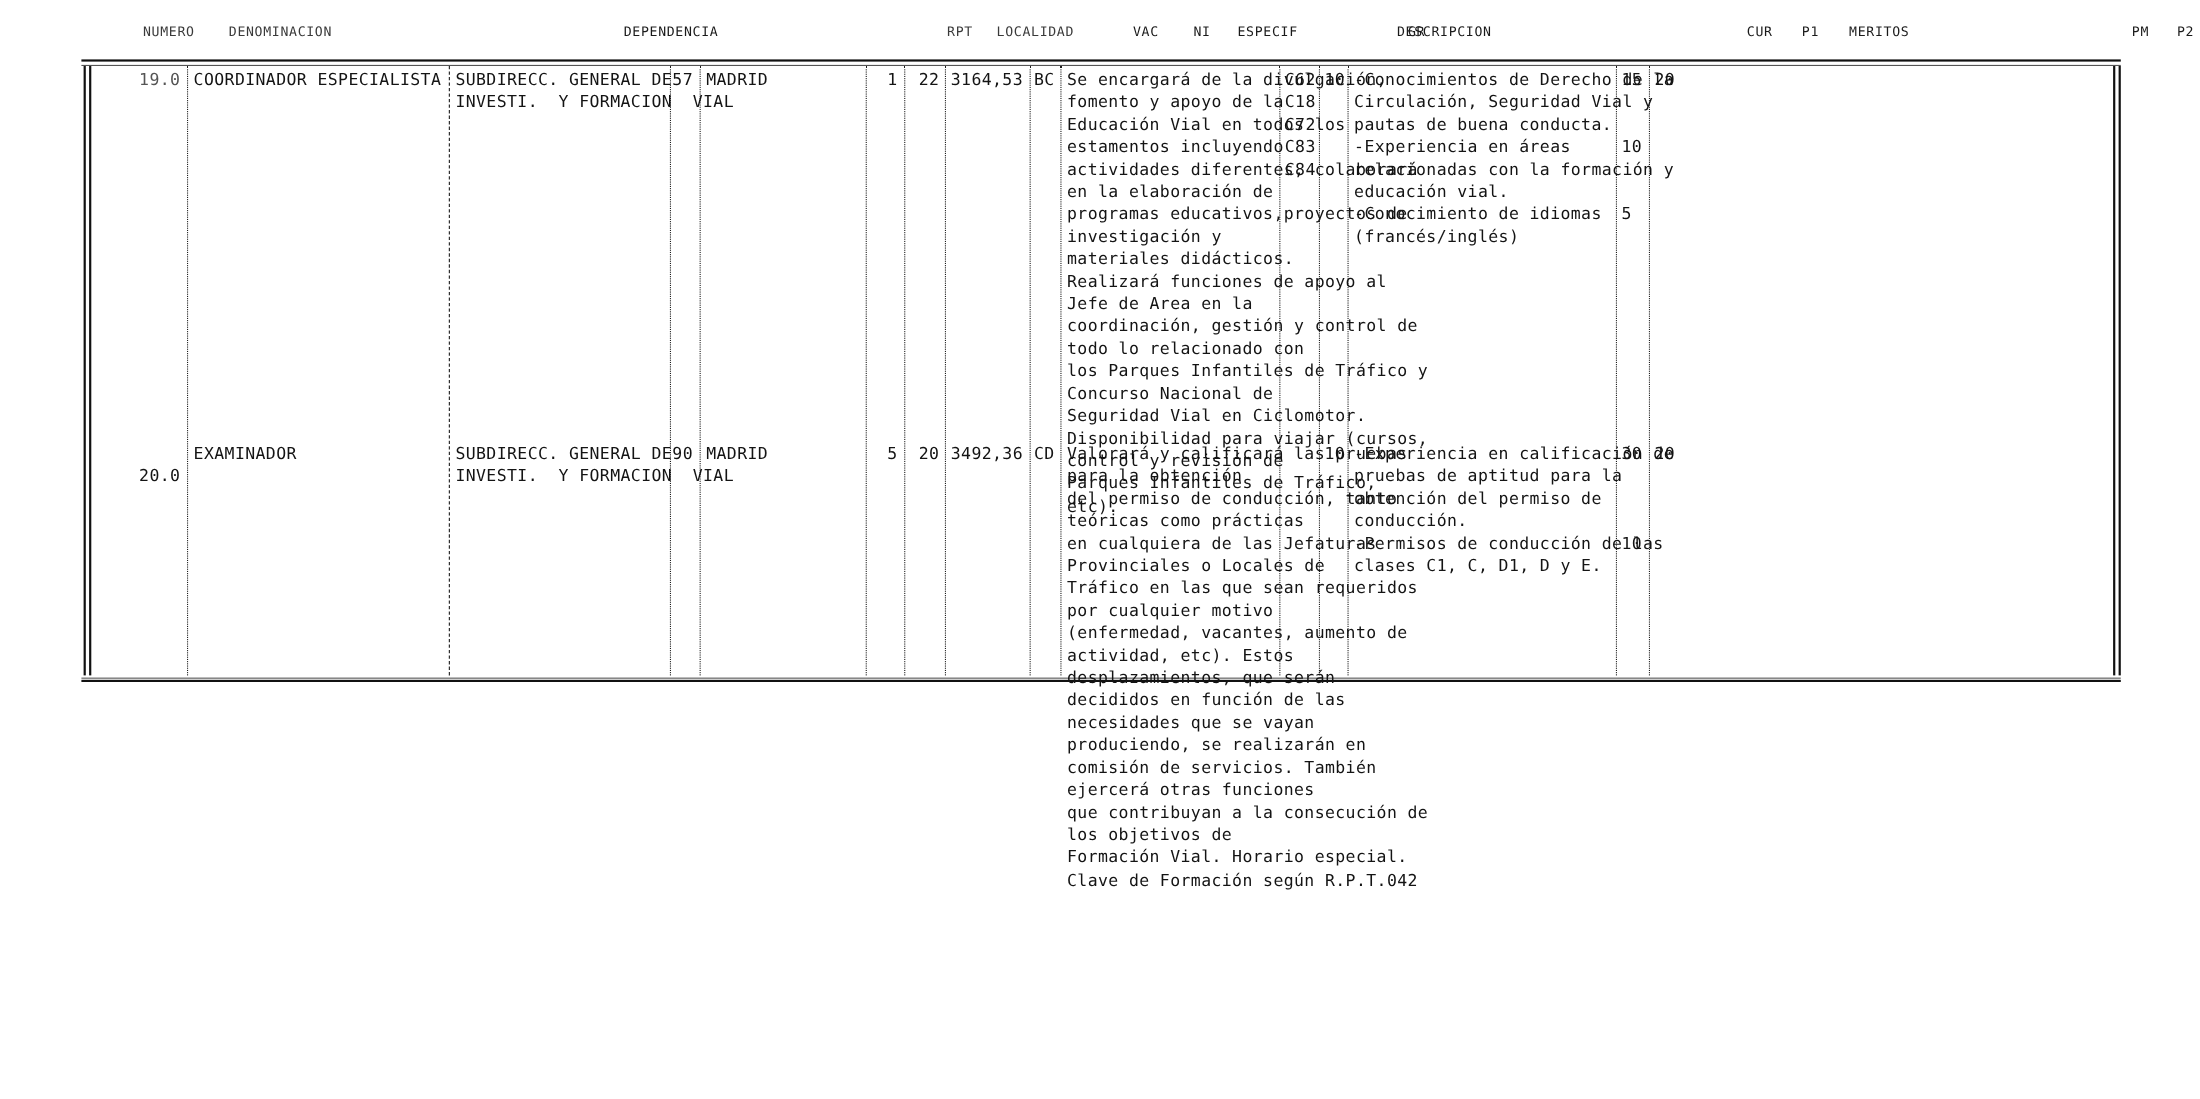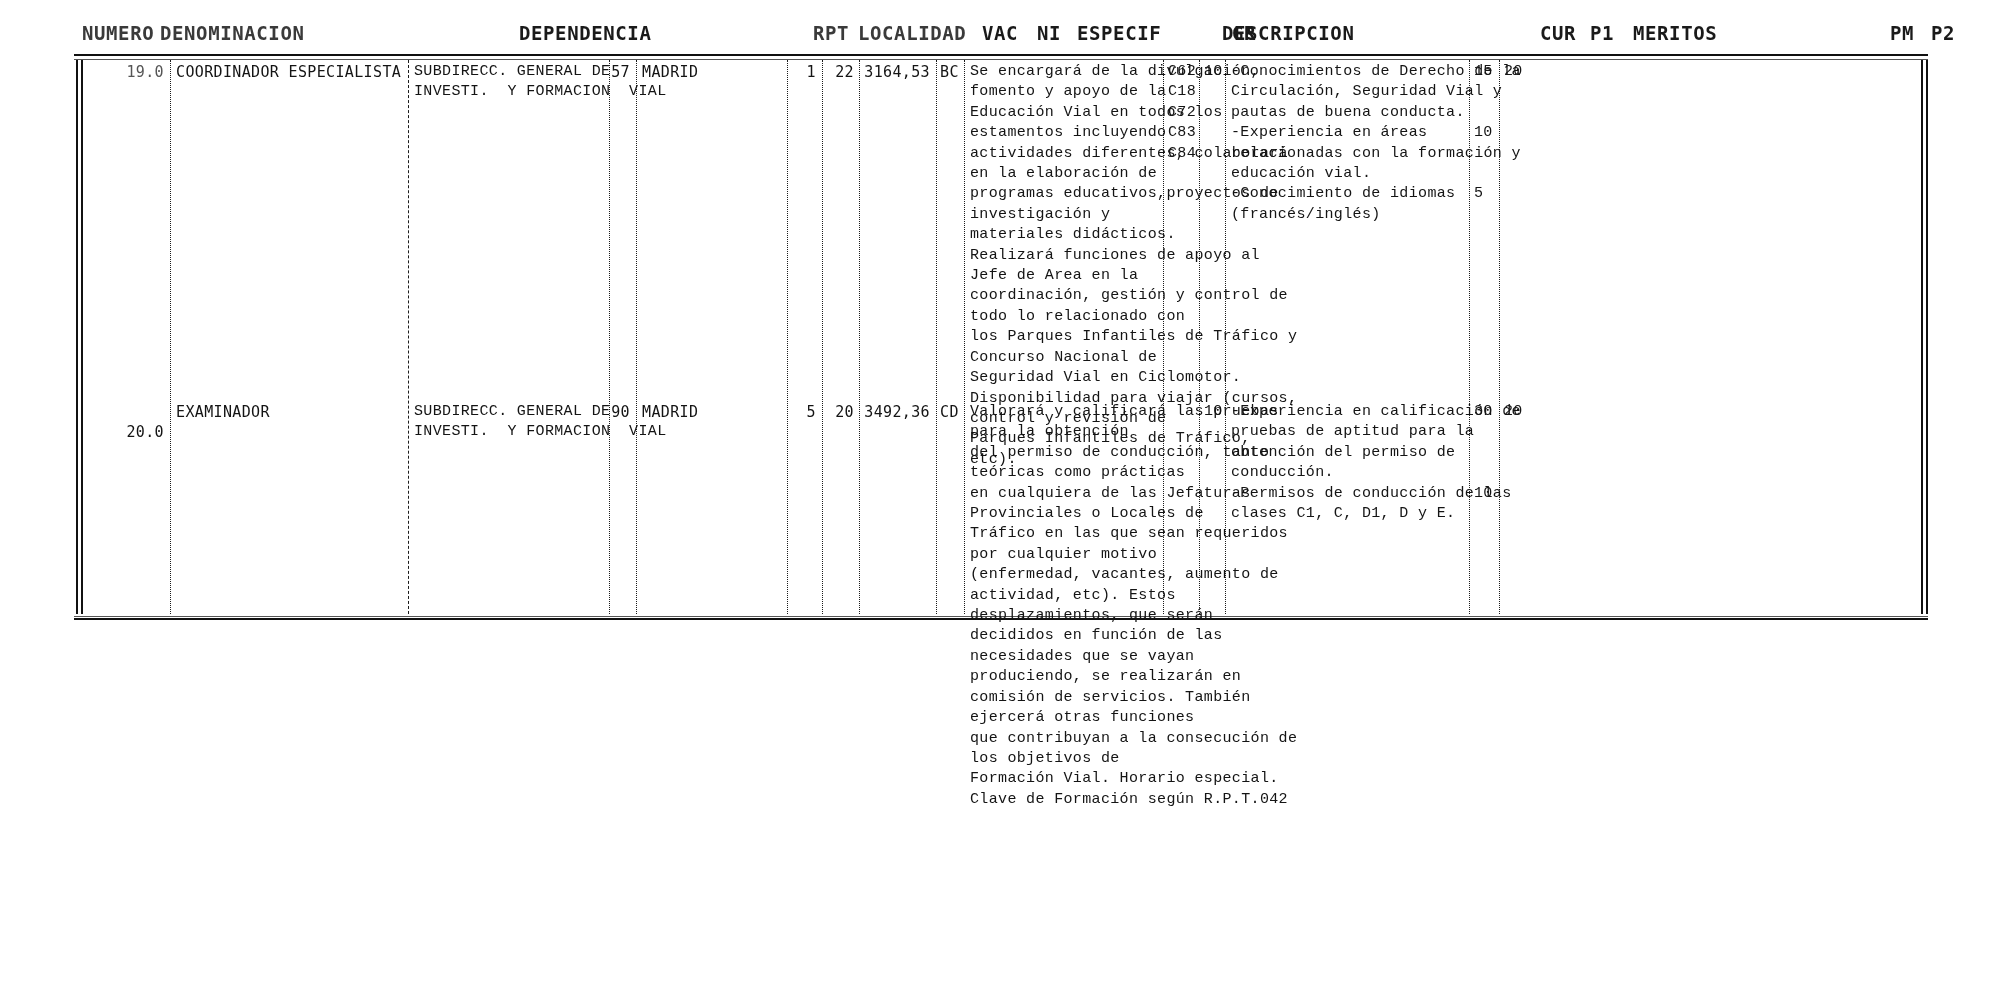--- a/index.html
+++ b/index.html
@@ -25,25 +25,26 @@
   
   .col-headers {
     position: absolute;
     top: 22px;
     left: 0;
     width: 2000px;
     height: 26px;
   }
   .chdr {
     position: absolute;
-    font-size: 19px;
+    font-size: 12px;
     letter-spacing: 0.6px;
     white-space: nowrap;
     color: #1a1a1a;
-    font-weight: 700;
+    font-weight: 400;
+    margin-left: 48px;
   }
   .chdr.faint { color: #3a3a3a; }
 
   
   .table-frame {
     position: absolute;
     left: 74px;
     top: 54px;
     width: 1854px;
     height: 566px;
@@ -103,21 +104,21 @@
     position: absolute;
     font-size: 15px;
     line-height: 20.4px;
     white-space: pre;
     color: #141414;
     letter-spacing: 0.35px;
   }
   .cell.num     { text-align: right; }
   .cell.rightal { text-align: right; }
 
-  .lines { display: block; font-family: Liberation Mono, monospace; }
+  .lines { display: block; }
   .lines span { display: block; white-space: pre; }
 
   .faint-text { color: #555; }
 
   
   .block span { display: block; white-space: pre; }
 </style>
 </head>
 <body>
 

